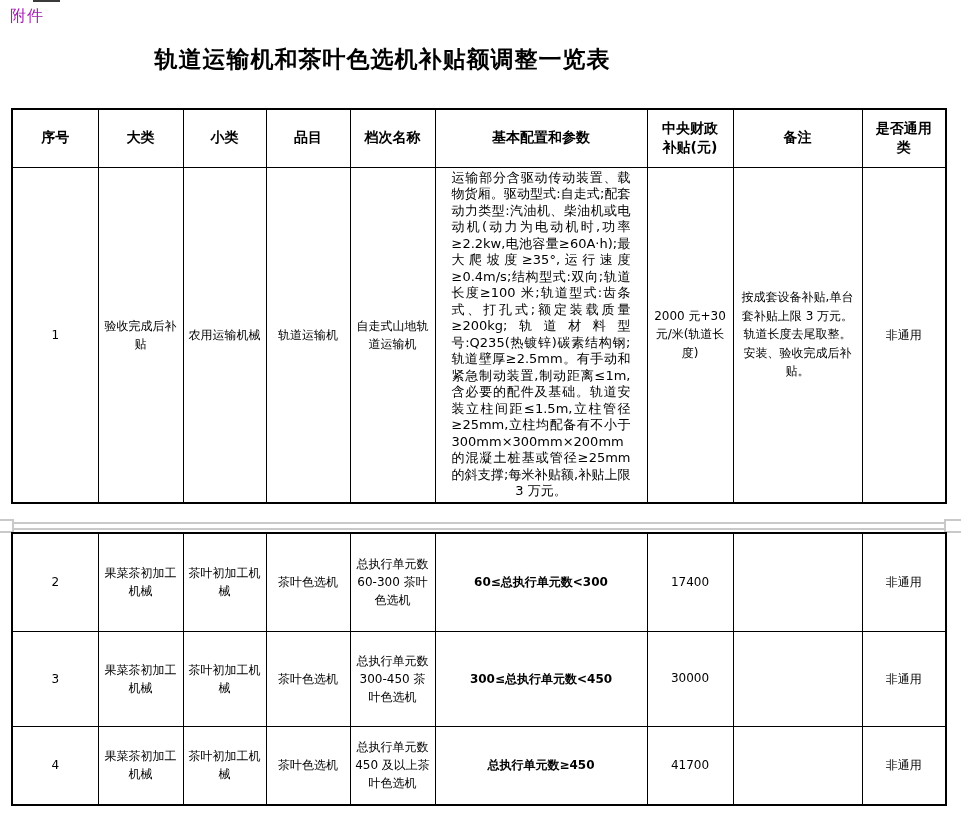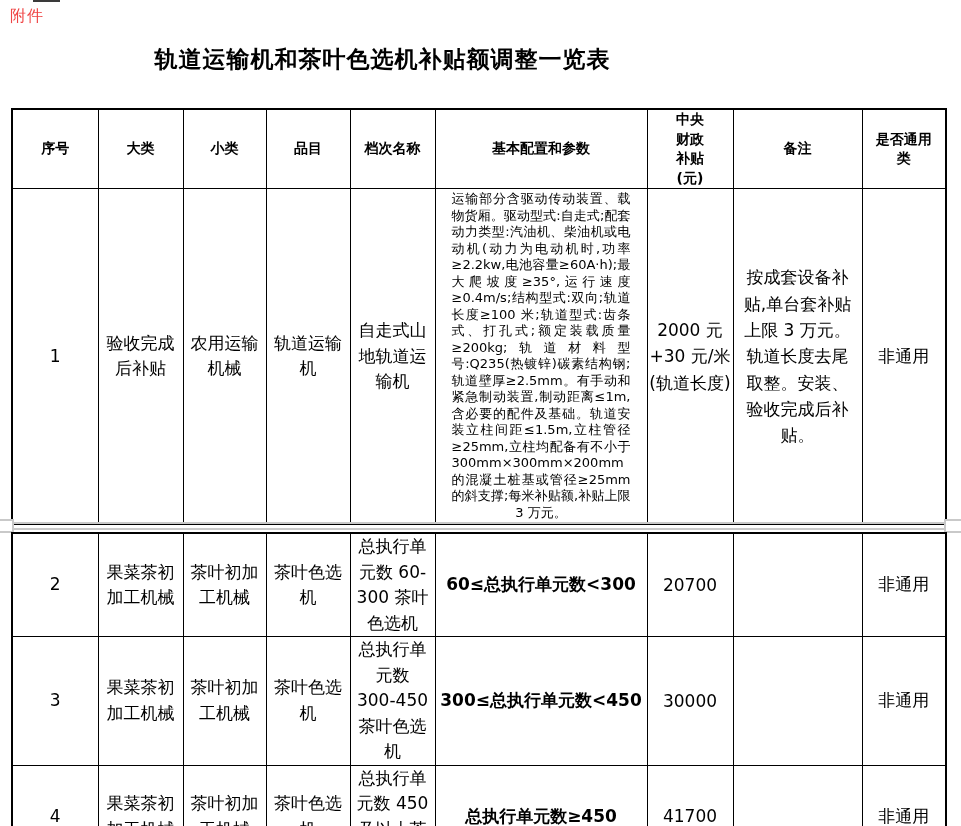--- a/index.html
+++ b/index.html
@@ -1,38 +1,38 @@
 <!DOCTYPE html>
 <html><head>
 <meta charset="utf-8">
 <style>
   html,body{margin:0;padding:0;background:#ffffff;}
   body{
     width:961px;height:826px;position:relative;overflow:hidden;
     font-family:"DejaVu Sans","Liberation Sans",sans-serif;color:#000;
   }
   .frag{position:absolute;left:33px;top:0;width:27px;height:2px;background:#3a3a3a;}
-  .attach{position:absolute;left:10px;top:6px;font-size:16px;color:#ef4444;letter-spacing:1px;}
+  .attach{position:absolute;left:10px;top:6px;font-size:16px;color:#a21caf;letter-spacing:1px;}
   .doc-title{position:absolute;left:0;top:44px;width:765px;text-align:center;
     font-size:23px;font-weight:bold;letter-spacing:1px;}
   table.grid{border-collapse:collapse;table-layout:fixed;position:absolute;left:11px;width:934px;
     border:2px solid #000;background:#fff;}
   #tbl1{top:88px;margin-top:20px;}
   #tbl2{top:532px;}
   .grid td,.grid th{border:1px solid #000;vertical-align:middle;text-align:center;
-    font-size:17px;line-height:1.5;overflow:hidden;word-break:break-word;padding:0 4px;font-weight:normal;}
+    font-size:12px;line-height:1.5;overflow:hidden;word-break:break-word;padding:0 4px;font-weight:normal;}
   .grid th{font-weight:bold;font-size:14px;line-height:1.4;}
   tr.hdr{height:58px;}
   tr.r1{height:290px;}
   tr.r2{height:98px;}
   tr.r3{height:95px;}
   tr.r4{height:79px;}
   .c-no{padding:0;}
   .c-cat,.c-sub,.c-item,.c-grade{padding:0 13px;}
-  th.c-subsidy{padding:0 24px;}
+  th.c-subsidy{padding:0 10px;}
   th.c-univ{padding:0 12px;}
   td.c-subsidy{padding:0 0;line-height:1.55;}
   td.c-remark{padding:0 5px;line-height:1.55;}
   td.c-univ{padding:0 6px;}
   td.specs-long{
     text-align:justify;text-align-last:center;padding:2px 16px;
     font-size:13px;line-height:16.5px;
   }
   td.specs-short{text-align:center;font-weight:bold;}
   
@@ -110,21 +110,21 @@
       <col style="width:84px">
   </colgroup>
   <tbody>
       <tr class="r2">
     <td class="c-no">2</td>
     <td class="c-cat">果菜茶初加工机械</td>
     <td class="c-sub">茶叶初加工机械</td>
     <td class="c-item">茶叶色选机</td>
     <td class="c-grade">总执行单元数 60-300 茶叶色选机</td>
     <td class="specs-short">60≤总执行单元数&lt;300</td>
-    <td class="c-subsidy">20700</td>
+    <td class="c-subsidy">17400</td>
     <td class="c-remark"></td>
     <td class="c-univ">非通用</td>
   </tr>
   <tr class="r3">
     <td class="c-no">3</td>
     <td class="c-cat">果菜茶初加工机械</td>
     <td class="c-sub">茶叶初加工机械</td>
     <td class="c-item">茶叶色选机</td>
     <td class="c-grade">总执行单元数 300-450 茶叶色选机</td>
     <td class="specs-short">300≤总执行单元数&lt;450</td>

